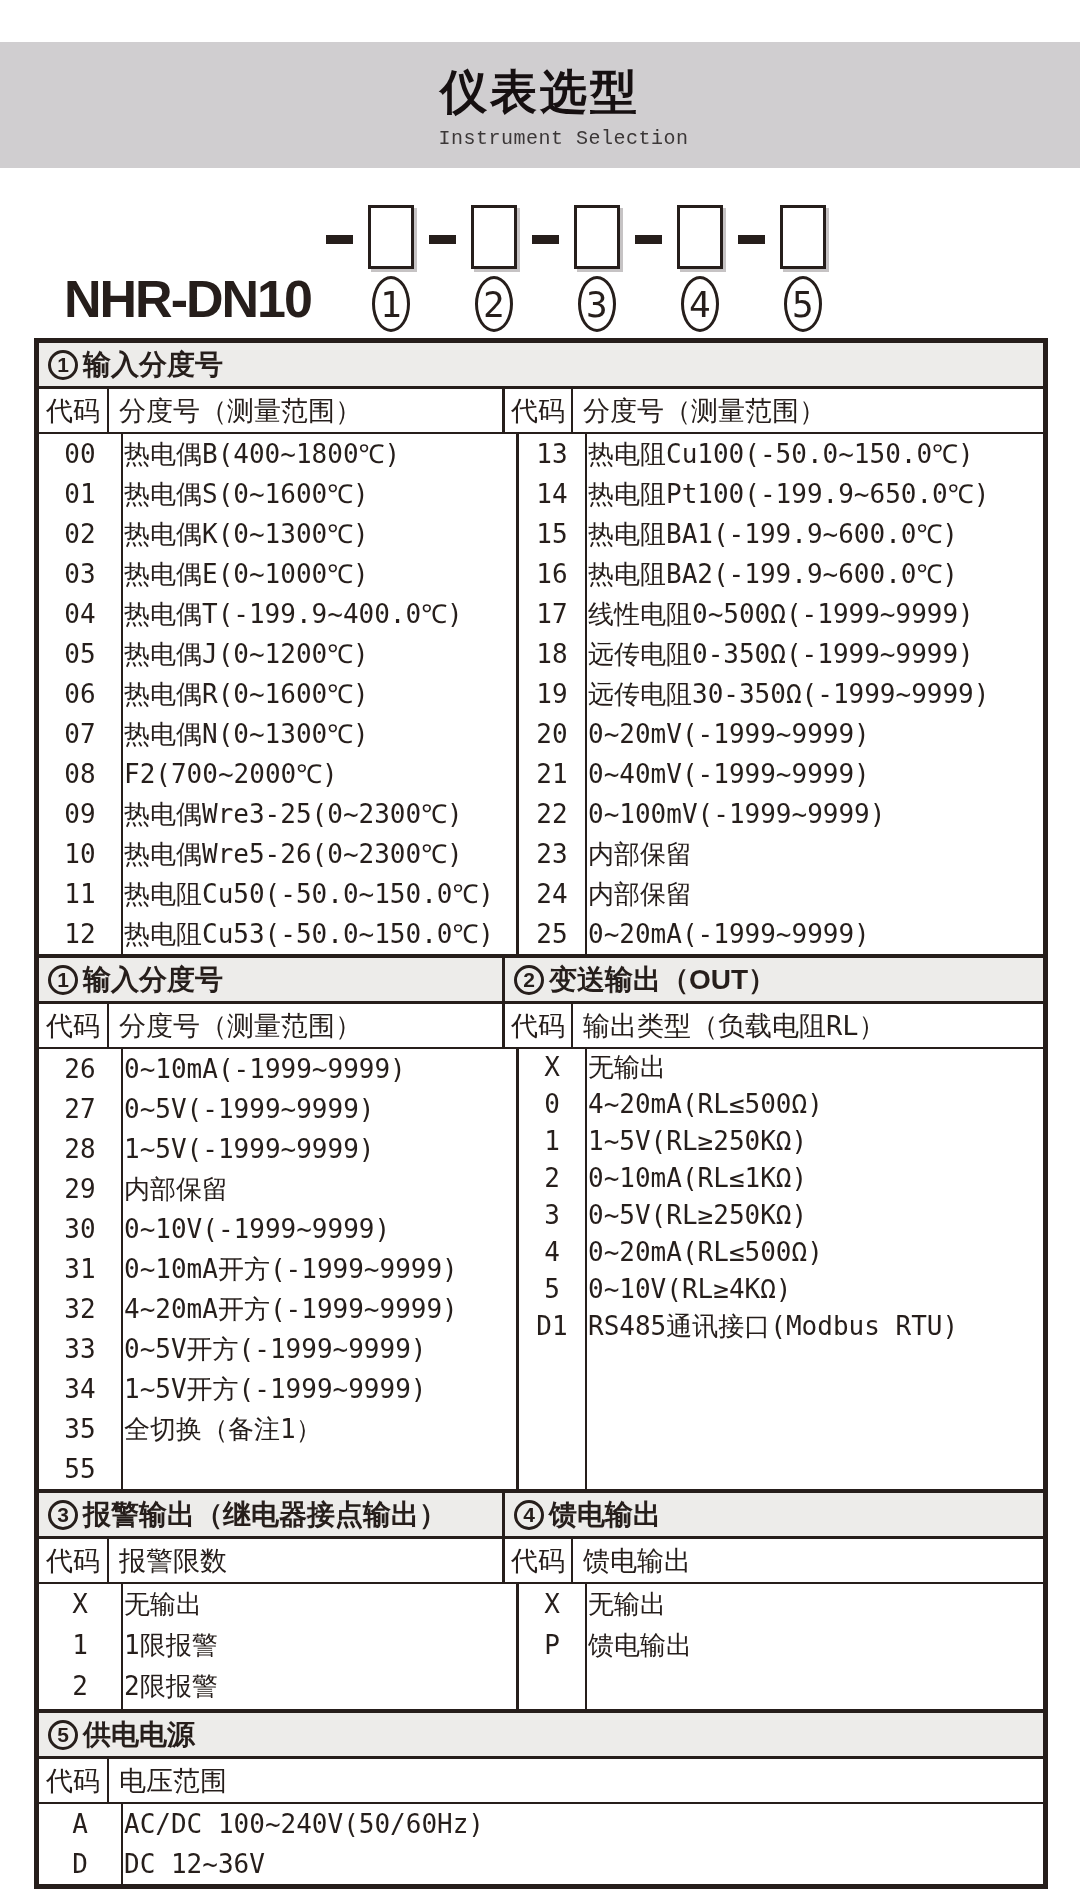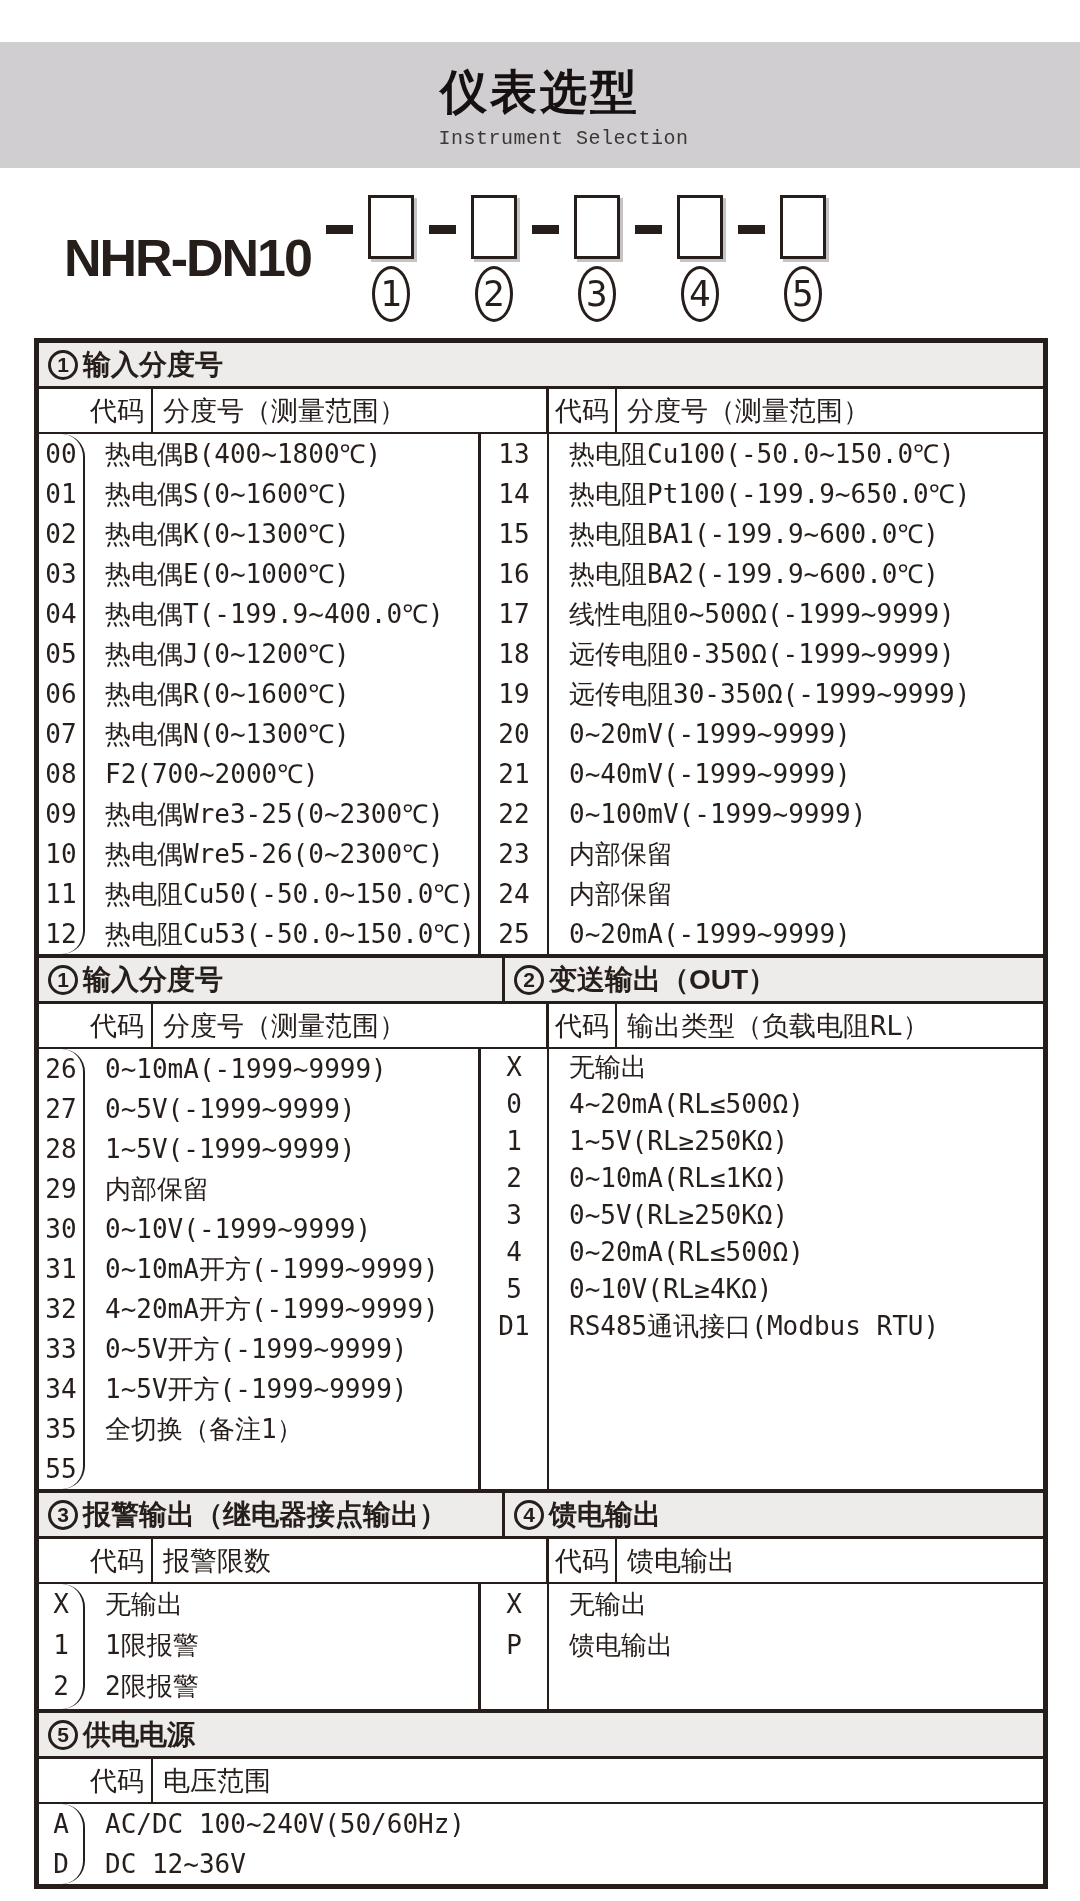--- a/index.html
+++ b/index.html
@@ -23,21 +23,21 @@
   }
   .banner-title{
     font-family:"Liberation Sans",sans-serif;
     font-weight:bold;font-size:47px;letter-spacing:3px;color:#161011;text-align:center;
   }
   .banner-sub{
     font-family:Liberation Mono, monospace;
     font-size:20px;color:#3b3737;margin-top:3px;letter-spacing:0.5px;margin-left:47px;
   }
   
-  .model-line{display:flex;align-items:center;margin:16px 0 0 64px;height:148px;}
+  .model-line{display:flex;align-items:flex-end;margin:16px 0 0 64px;height:148px;}
   .model-prefix{
     font-family:"Liberation Sans",sans-serif;
     font-weight:bold;font-size:52px;line-height:66px;letter-spacing:-2px;
   }
   .model-slots{display:flex;}
   .slot{display:flex;}
   .dash{width:27px;height:9px;background:var(--ink);margin:30px 15px 0 15px;}
   .pos{display:flex;flex-direction:column;align-items:center;}
   .pos-box{width:46px;height:64px;background:#fff;border:3px solid var(--ink);box-shadow:3px 3px 0 var(--shadow);}
   .pos-circ{
@@ -52,35 +52,35 @@
     display:flex;align-items:center;height:43px;padding-left:9px;
     font-family:"Liberation Sans",sans-serif;font-weight:bold;font-size:28px;white-space:nowrap;
   }
   .h-left{width:466px;border-right:3px solid var(--ink);}
   .h-full,.h-right{flex:1;}
   .cnum{
     flex:none;width:30px;height:30px;border:3px solid var(--ink);border-radius:50%;
     display:inline-flex;align-items:center;justify-content:center;
     font-size:21px;font-weight:bold;margin-right:5px;
   }
-  .ch-row{display:flex;align-items:stretch;border-bottom:2px solid var(--ink);height:45px;font-size:27px;padding-left:44px;}
+  .ch-row{display:flex;align-items:stretch;border-bottom:2px solid var(--ink);height:45px;font-size:27px;}
   .c-code{width:70px;flex:none;border-right:2px solid var(--ink);display:flex;align-items:center;justify-content:center;}
   .c-desc{width:396px;flex:none;border-right:3px solid var(--ink);display:flex;align-items:center;padding-left:10px;white-space:nowrap;}
   .c-code2{width:68px;flex:none;border-right:2px solid var(--ink);display:flex;align-items:center;justify-content:center;}
   .c-desc2{flex:1;display:flex;align-items:center;padding-left:10px;white-space:nowrap;}
   .c-desc.no-mid{flex:1;width:auto;border-right:none;}
   .data{display:flex;align-items:stretch;}
-  .col-codes{width:46px;flex:none;border-right:2px solid var(--ink);border-radius:30px;}
+  .col-codes{width:84px;flex:none;border-right:2px solid var(--ink);}
   .col-labels{width:396px;flex:none;border-right:3px solid var(--ink);}
   .col-codes2{width:68px;flex:none;border-right:2px solid var(--ink);}
   .col-labels2{flex:1;}
   .col-labels.no-mid{flex:1;width:auto;border-right:none;}
   .line{height:40px;line-height:40px;font-size:26px;white-space:nowrap;}
   .col-codes .line,.col-codes2 .line{text-align:center;}
-  .col-labels .line,.col-labels2 .line,.col-labels5 .line{padding-left:20px;}
+  .col-labels .line,.col-labels2 .line,.col-labels5 .line{padding-left:1px;}
   .data.s2{min-height:440px;justify-content:space-between;}
   .tight .line{height:37px;line-height:37px;}
   .data.s3{min-height:125px;}
   .data.s3 .line{height:41px;line-height:41px;}
 </style>
 </head>
 <body>
 
 <div class="banner">
   <div class="banner-title">仪表选型</div>

